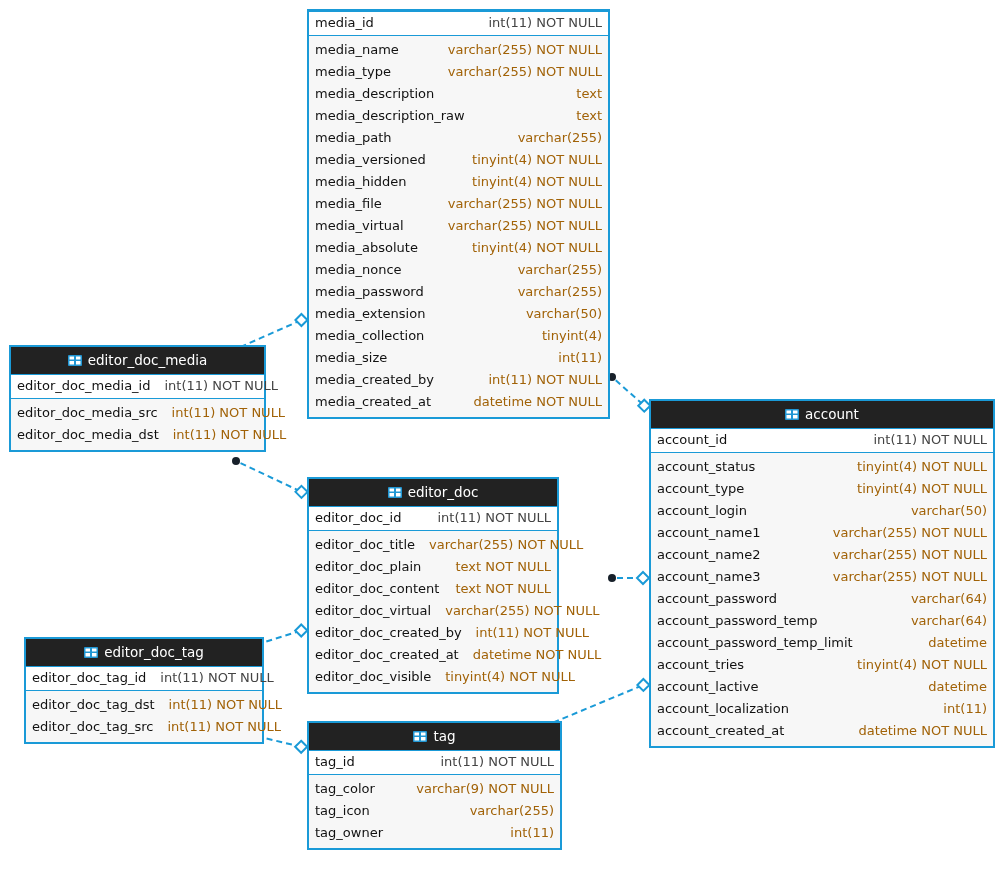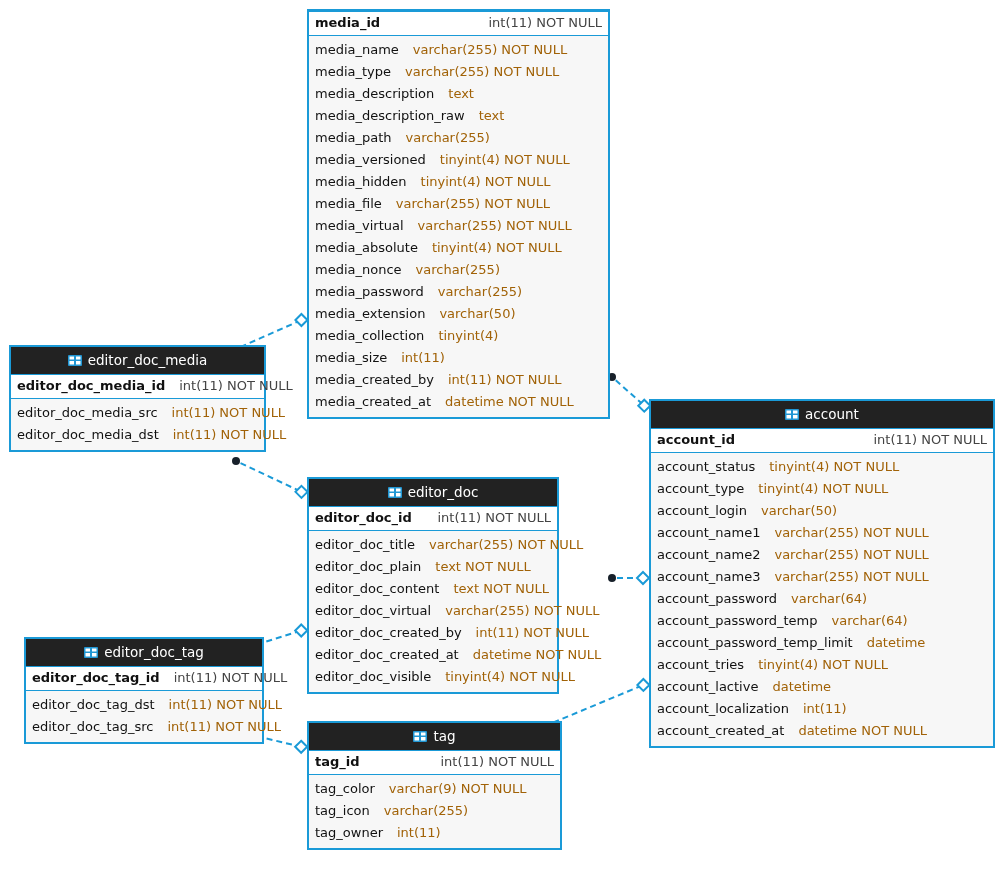--- a/index.html
+++ b/index.html
@@ -64,37 +64,38 @@
     border-bottom: 1px solid #1a9ad7;
     border-top: 1px solid #1a9ad7;
     display: flex;
     justify-content: space-between;
     align-items: baseline;
     padding: 3px 6px 4px 6px;
     box-sizing: border-box;
     height: 25px;
   }
   .pk-name {
-    font-weight: bold;
+    font-weight: normal;
     color: #111111;
     font-size: 13px;
     white-space: nowrap;
   }
   .pk-type {
     color: #444444;
     font-size: 13px;
     white-space: nowrap;
     padding-left: 14px;
   }
   .fields {
     background: #f7f7f7;
     padding: 3px 0 4px 0;
   }
   .field-row {
     display: flex;
+    justify-content: space-between;
     align-items: baseline;
     padding: 0px 6px;
     height: 22px;
     line-height: 22px;
     box-sizing: border-box;
   }
   .field-name {
     color: #111111;
     font-size: 13px;
     white-space: nowrap;

